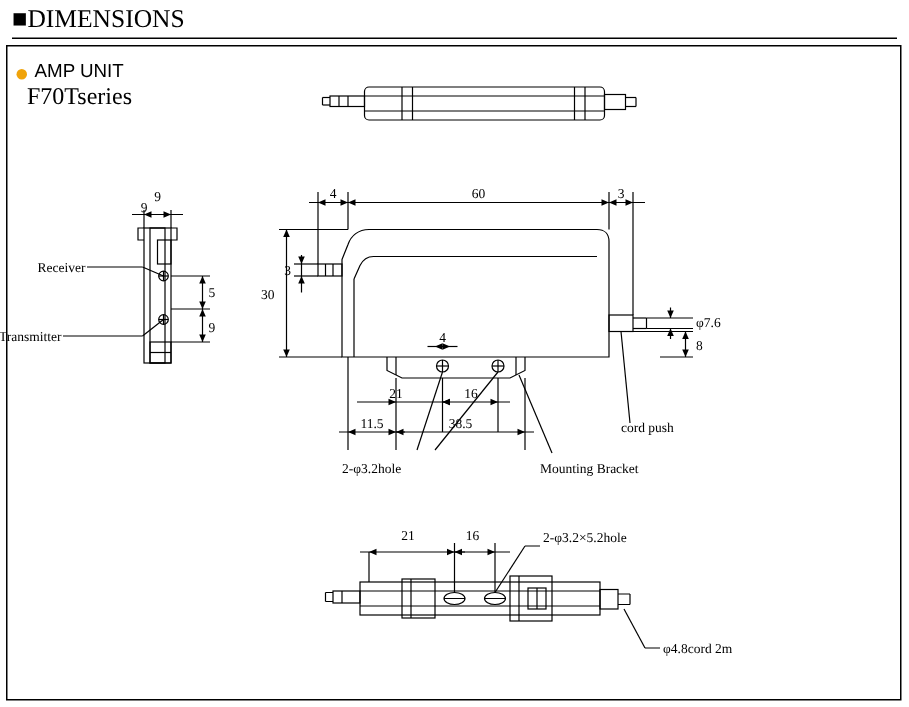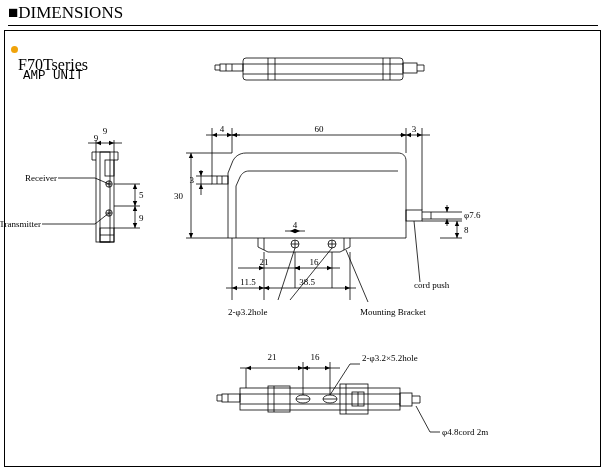--- a/index.html
+++ b/index.html
@@ -4,21 +4,21 @@
 <style>
   html,body{margin:0;padding:0;background:#ffffff;}
   body{width:606px;height:471px;font-family:"Liberation Serif",serif;color:#000;}
   #root{position:relative;width:606px;height:471px;overflow:hidden;}
 
   .hdr{position:absolute;left:0;top:0;width:506px;height:26px;}
   .hdr-title{position:absolute;left:8px;top:3px;font-size:17px;letter-spacing:0px;font-family:"Liberation Serif",serif;}
   .hdr-rule{position:absolute;left:8px;top:25px;width:590px;height:1px;background:#000;}
 
   .sect-dot{position:absolute;left:11px;top:46px;width:7px;height:7px;border-radius:50%;background:#f0a30a;}
-  .sect-title{position:absolute;left:23px;top:40px;font-size:12.5px;font-family:Liberation Mono, monospace;margin-top:29px;}
+  .sect-title{position:absolute;left:23px;top:40px;font-size:12.5px;font-family:Liberation Sans, sans-serif;}
   .sect-sub{position:absolute;left:18px;top:56px;font-size:16px;font-family:"Liberation Serif",serif;}
 
   .frame{position:absolute;left:4px;top:30px;width:597px;height:437px;border:1px solid #000;box-sizing:border-box;}
 
   svg.draw{position:absolute;left:0;top:0;width:606px;height:471px;}
   svg.draw text{font-family:"Liberation Serif",serif;font-size:9px;fill:#000;}
   .lbl{font-size:9px;}
 </style>
 </head>
 <body>

